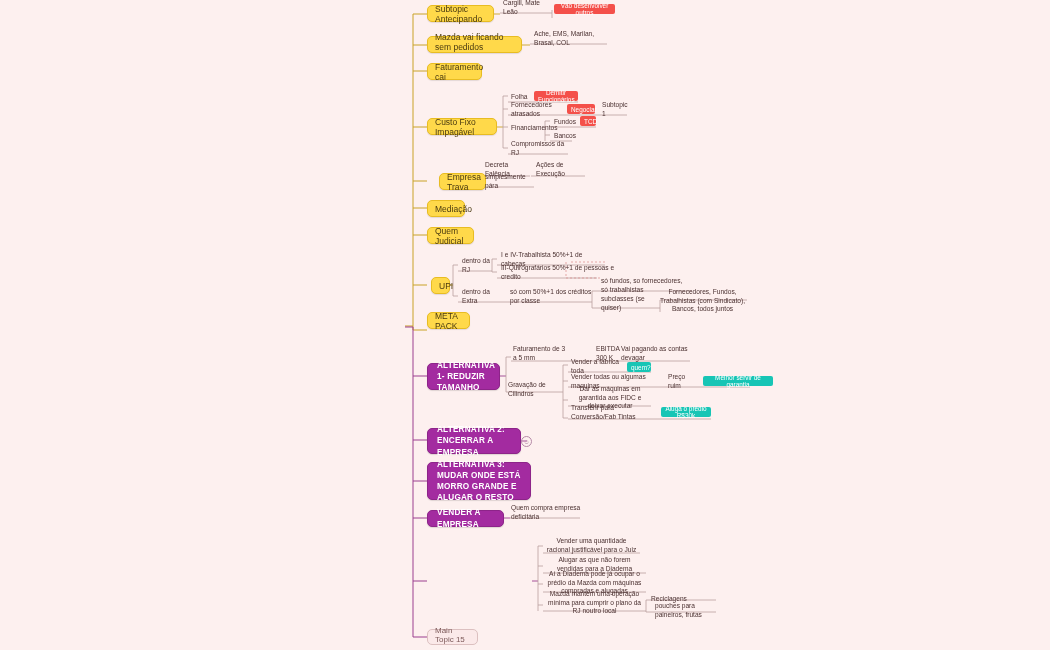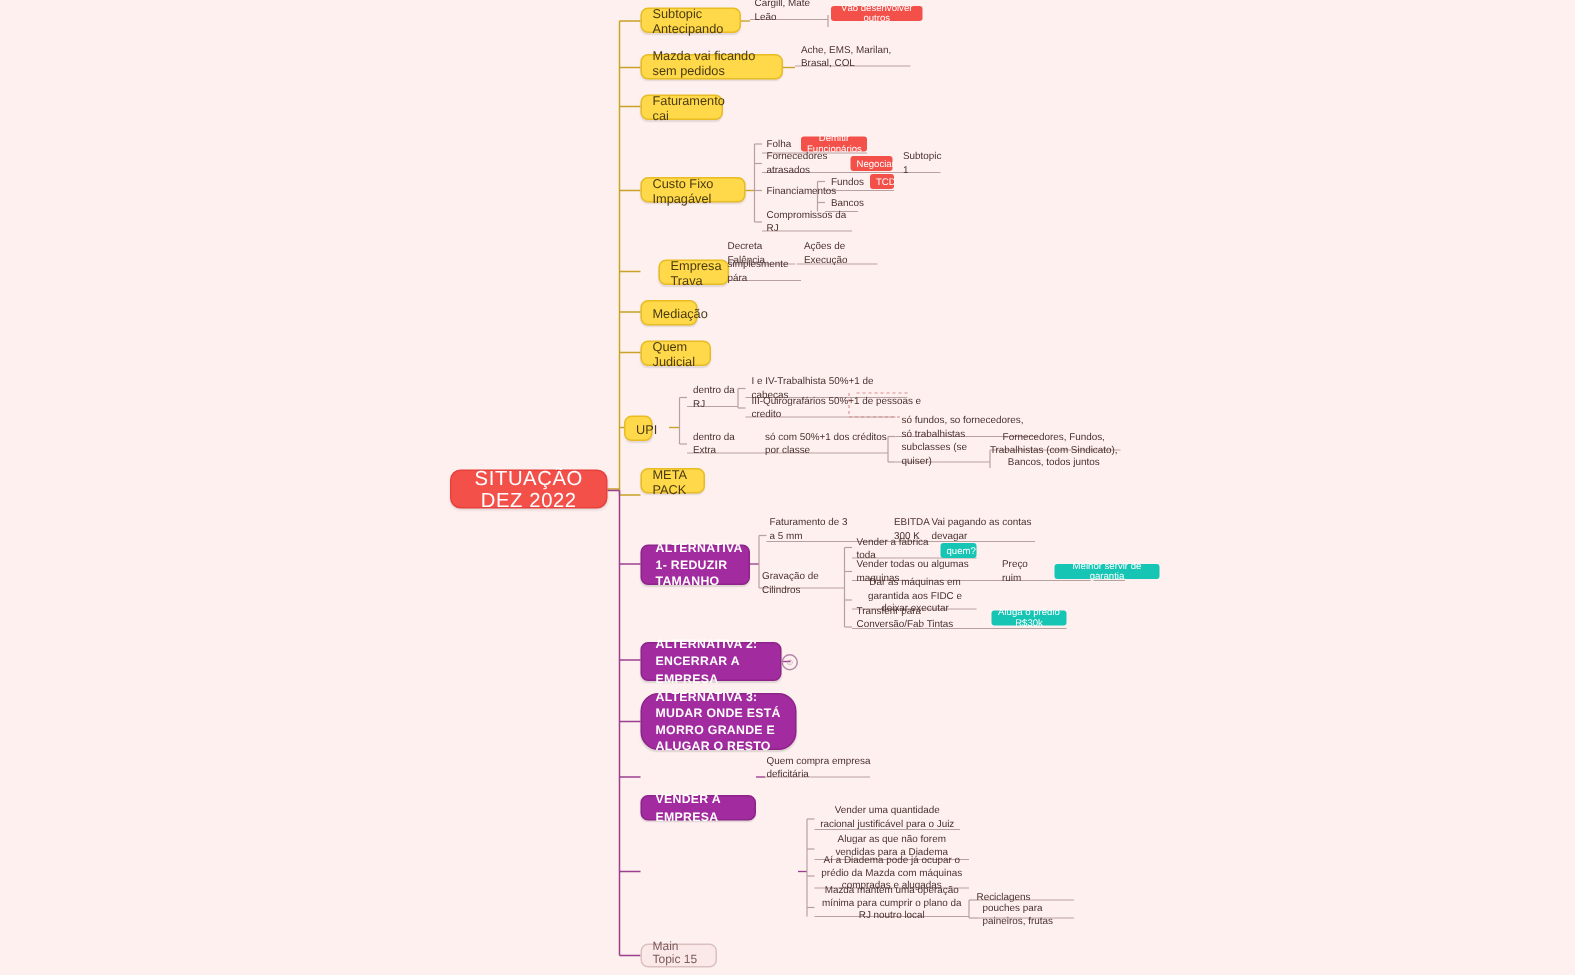--- a/index.html
+++ b/index.html
@@ -211,23 +211,20 @@
       <path d="M543 592 L646 592"></path>
       <path d="M543 611 L646 611"></path>
       <path d="M646 600 L646 612"></path>
       <path d="M646 600 L652 600"></path>
       <path d="M652 600 L716 600"></path>
       <path d="M652 612 L716 612"></path>
       <path d="M646 612 L652 612"></path>
     </g>
   </svg>
 
-  <div class="node root" style="left:300px;top:313px;width:105px;height:26px;">
-    <span>SITUAÇÃO DEZ 2022</span>
-  </div>
 
   <div class="node yellow" style="left:427px;top:5px;width:67px;height:17px;">
     <span>Subtopic Antecipando</span>
   </div>
   <div class="node sub" style="left:500px;top:3px;width:52px;height:10px;">
     <span>Cargill, Mate Leão</span>
   </div>
   <div class="node badge-red" style="left:554px;top:4px;width:61px;height:10px;">
     <span>Vão desenvolver outros</span>
   </div>
@@ -291,21 +288,21 @@
   </div>
 
   <div class="node yellow" style="left:427px;top:200px;width:38px;height:17px;">
     <span>Mediação</span>
   </div>
 
   <div class="node yellow" style="left:427px;top:227px;width:47px;height:17px;">
     <span>Quem Judicial</span>
   </div>
 
-  <div class="node yellow" style="left:416px;top:277px;width:19px;height:17px;">
+  <div class="node yellow" style="left:431px;top:277px;width:19px;height:17px;">
     <span>UPI</span>
   </div>
   <div class="node sub" style="left:459px;top:261px;width:34px;height:10px;">
     <span>dentro da RJ</span>
   </div>
   <div class="node sub" style="left:498px;top:255px;width:110px;height:10px;">
     <span>I e IV-Trabalhista 50%+1 de cabeças</span>
   </div>
   <div class="node sub" style="left:498px;top:268px;width:122px;height:10px;">
     <span>III-Quirografários 50%+1 de pessoas e credito</span>
@@ -368,25 +365,25 @@
   </div>
   <div class="node badge-teal" style="left:661px;top:407px;width:50px;height:10px;">
     <span>Aluga o prédio  R$30k</span>
   </div>
 
   <div class="node purple" style="left:427px;top:428px;width:94px;height:26px;">
     <span>ALTERNATIVA 2: ENCERRAR A EMPRESA</span>
   </div>
   <div class="smiley" style="left:521px;top:436px;">☺</div>
 
-  <div class="node purple" style="left:427px;top:462px;width:104px;height:38px;border-radius:12px;">
+  <div class="node purple" style="left:427px;top:462px;width:104px;height:38px;">
     <span>ALTERNATIVA 3: MUDAR ONDE ESTÁ MORRO GRANDE E ALUGAR O RESTO</span>
   </div>
 
-  <div class="node purple" style="left:427px;top:510px;width:77px;height:17px;margin-top:20px;">
+  <div class="node purple" style="left:427px;top:510px;width:77px;height:17px;">
     <span>VENDER A EMPRESA</span>
   </div>
   <div class="node sub" style="left:508px;top:508px;width:76px;height:10px;">
     <span>Quem compra empresa deficitária</span>
   </div>
 
   <div class="node sub center" style="left:543px;top:538px;width:97px;height:16px;">
     <span>Vender uma quantidade racional justificável para o Juiz</span>
   </div>
   <div class="node sub center" style="left:543px;top:557px;width:103px;height:16px;">

